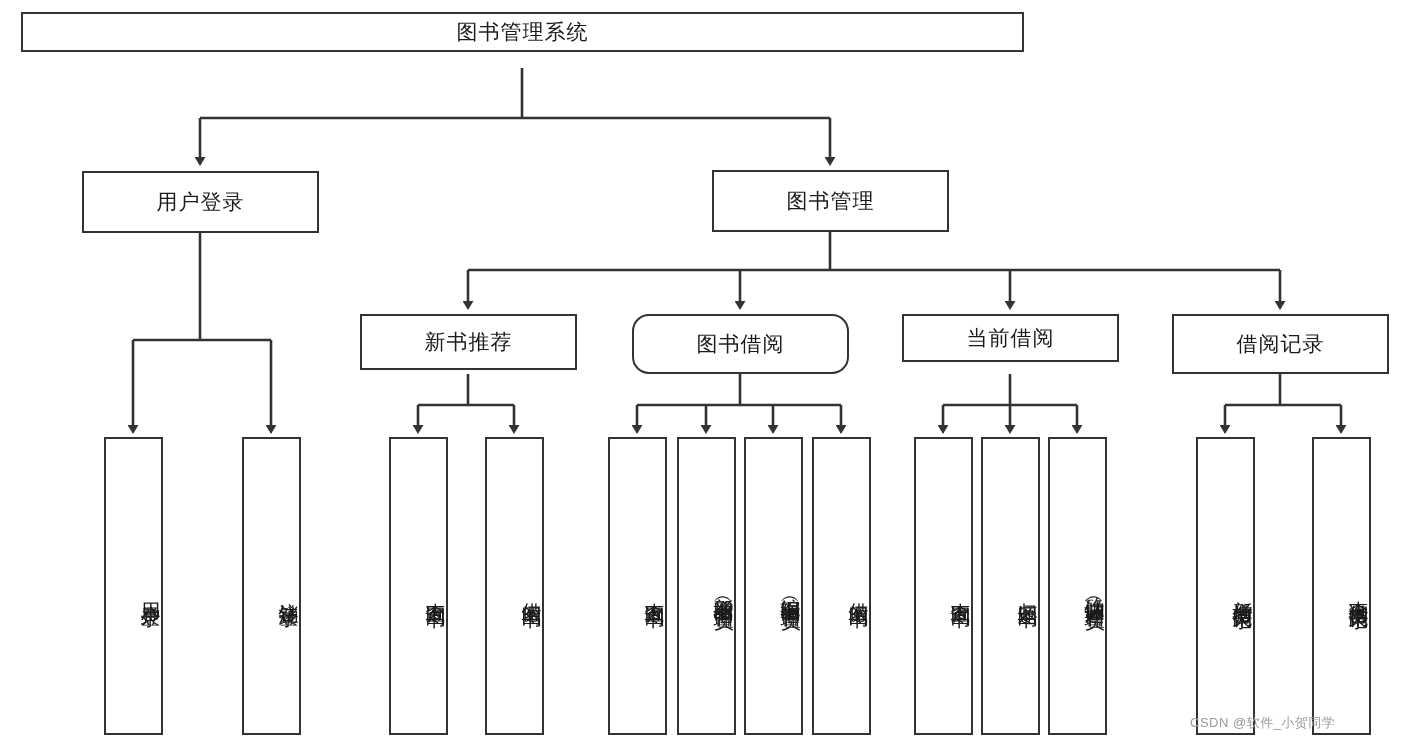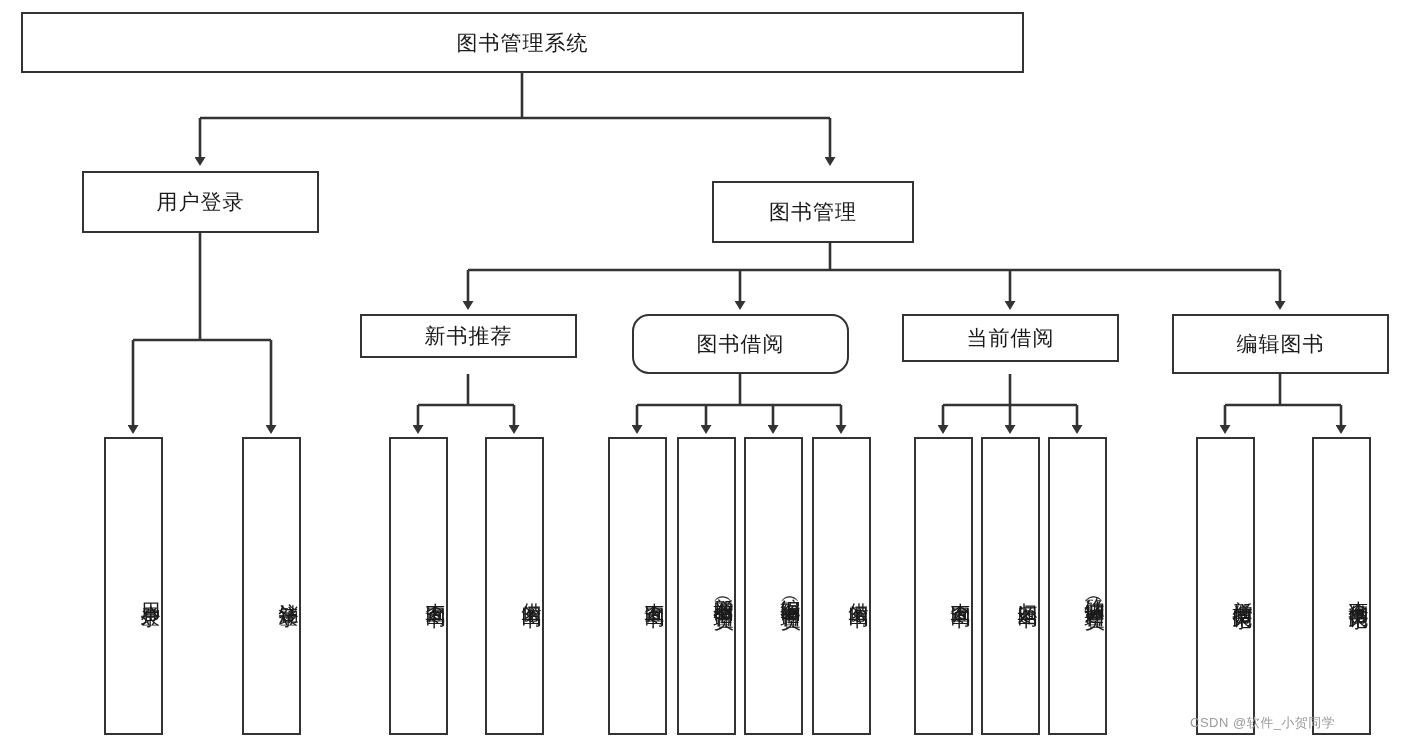--- a/index.html
+++ b/index.html
@@ -111,29 +111,29 @@
       <path d="M1010,405 L1010,426" marker-end="url(#arrow)"></path>
       <path d="M1077,405 L1077,426" marker-end="url(#arrow)"></path>
 
       <path d="M1280,374 L1280,405"></path>
       <path d="M1225,405 L1341,405"></path>
       <path d="M1225,405 L1225,426" marker-end="url(#arrow)"></path>
       <path d="M1341,405 L1341,426" marker-end="url(#arrow)"></path>
     </g>
   </svg>
 
-  <div class="node h" style="left:21px; top:12px; width:1003px; height:61px;">图书管理系统</div>
+  <div class="node h" style="left:21px; top:12px; width:1003px; height:40px;">图书管理系统</div>
 
   <div class="node h" style="left:82px; top:171px; width:237px; height:62px;">用户登录</div>
-  <div class="node h" style="left:712px; top:181px; width:202px; height:62px;">图书管理</div>
+  <div class="node h" style="left:712px; top:170px; width:237px; height:62px;">图书管理</div>
 
-  <div class="node h" style="left:360px; top:314px; width:217px; height:44px;">新书推荐</div>
+  <div class="node h" style="left:360px; top:314px; width:217px; height:56px;">新书推荐</div>
   <div class="node h" style="left:632px; top:314px; width:217px; height:60px;border-radius:17px;">图书借阅</div>
   <div class="node h" style="left:902px; top:314px; width:217px; height:48px;">当前借阅</div>
-  <div class="node h" style="left:1172px; top:314px; width:217px; height:60px;">编辑图书</div>
+  <div class="node h" style="left:1172px; top:314px; width:217px; height:60px;">借阅记录</div>
 
   <div class="node v" style="left:104px; top:437px; width:59px; height:298px;">
     <span>用户登录</span>
   </div>
   <div class="node v" style="left:242px; top:437px; width:59px; height:298px;">
     <span>注销登录</span>
   </div>
 
   <div class="node v" style="left:389px; top:437px; width:59px; height:298px;">
     <span>查询图书</span>

